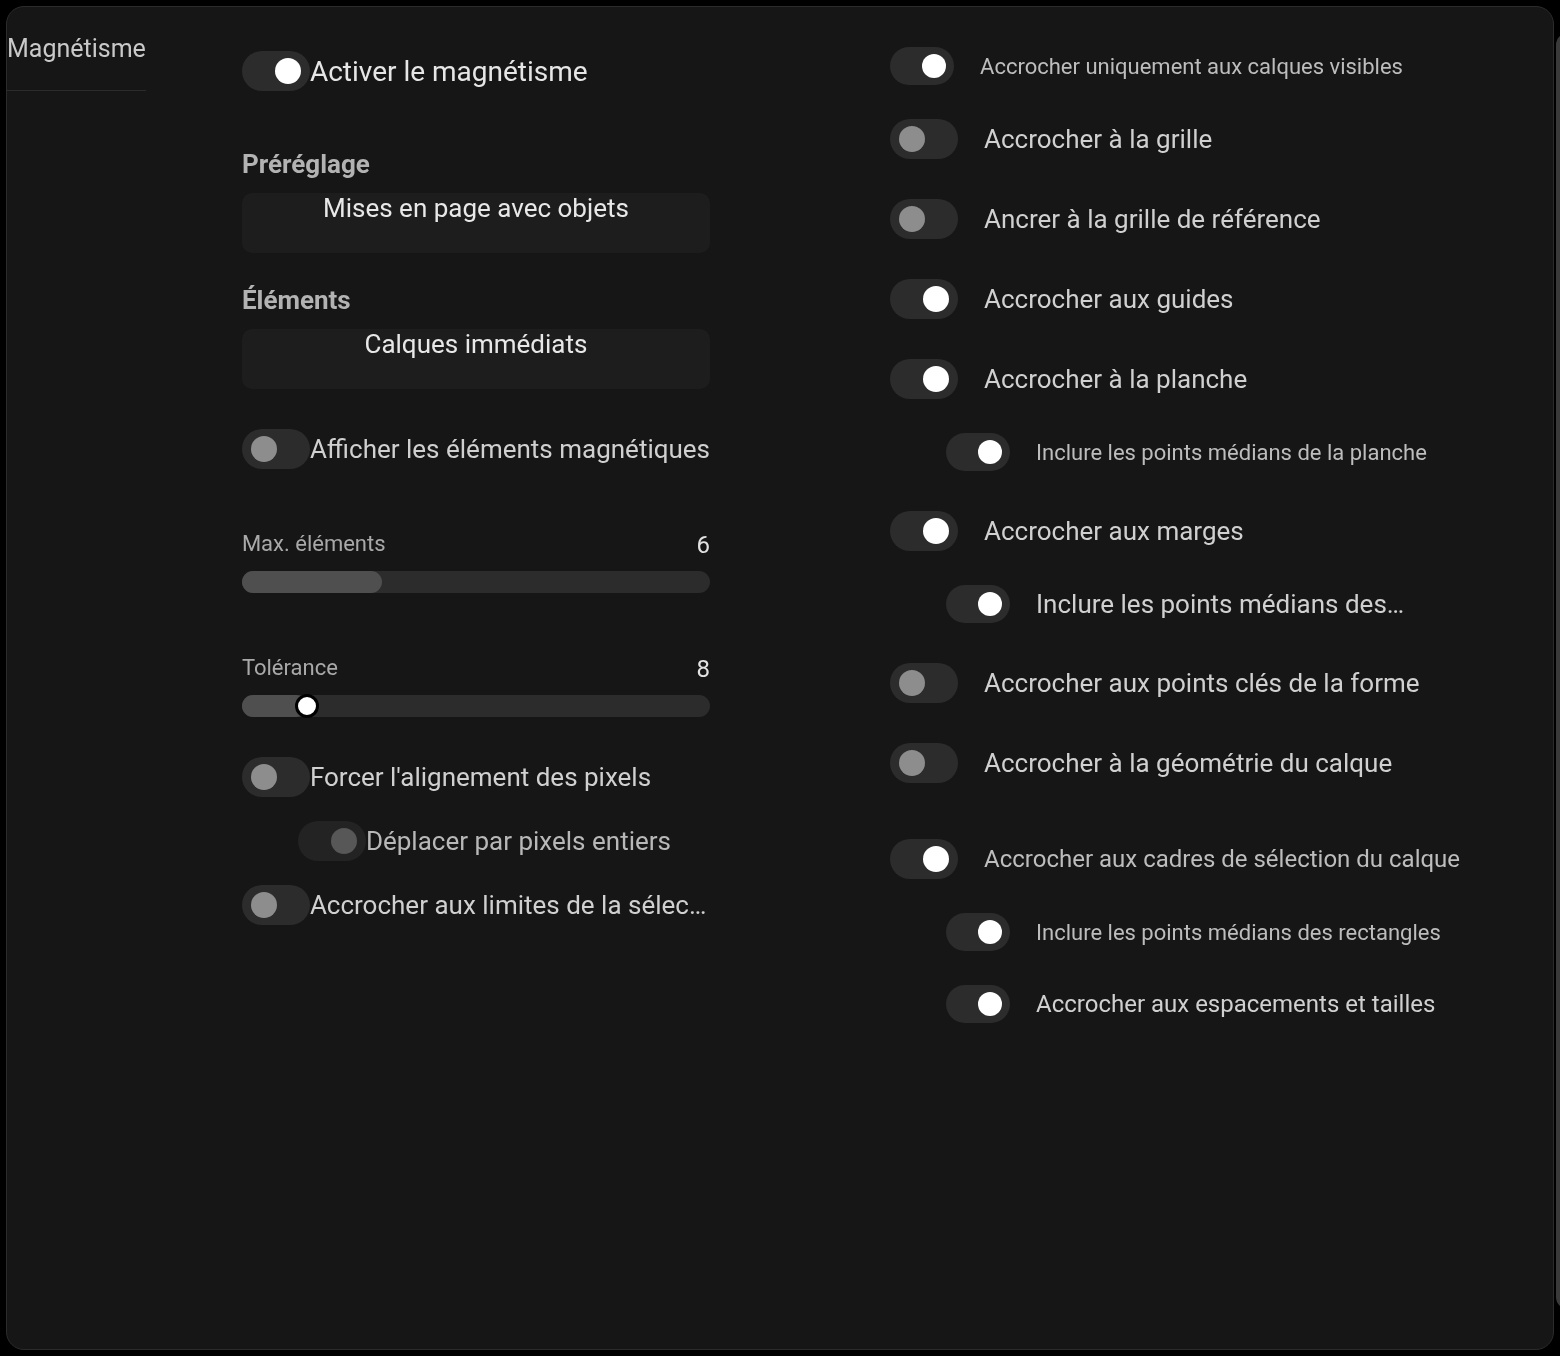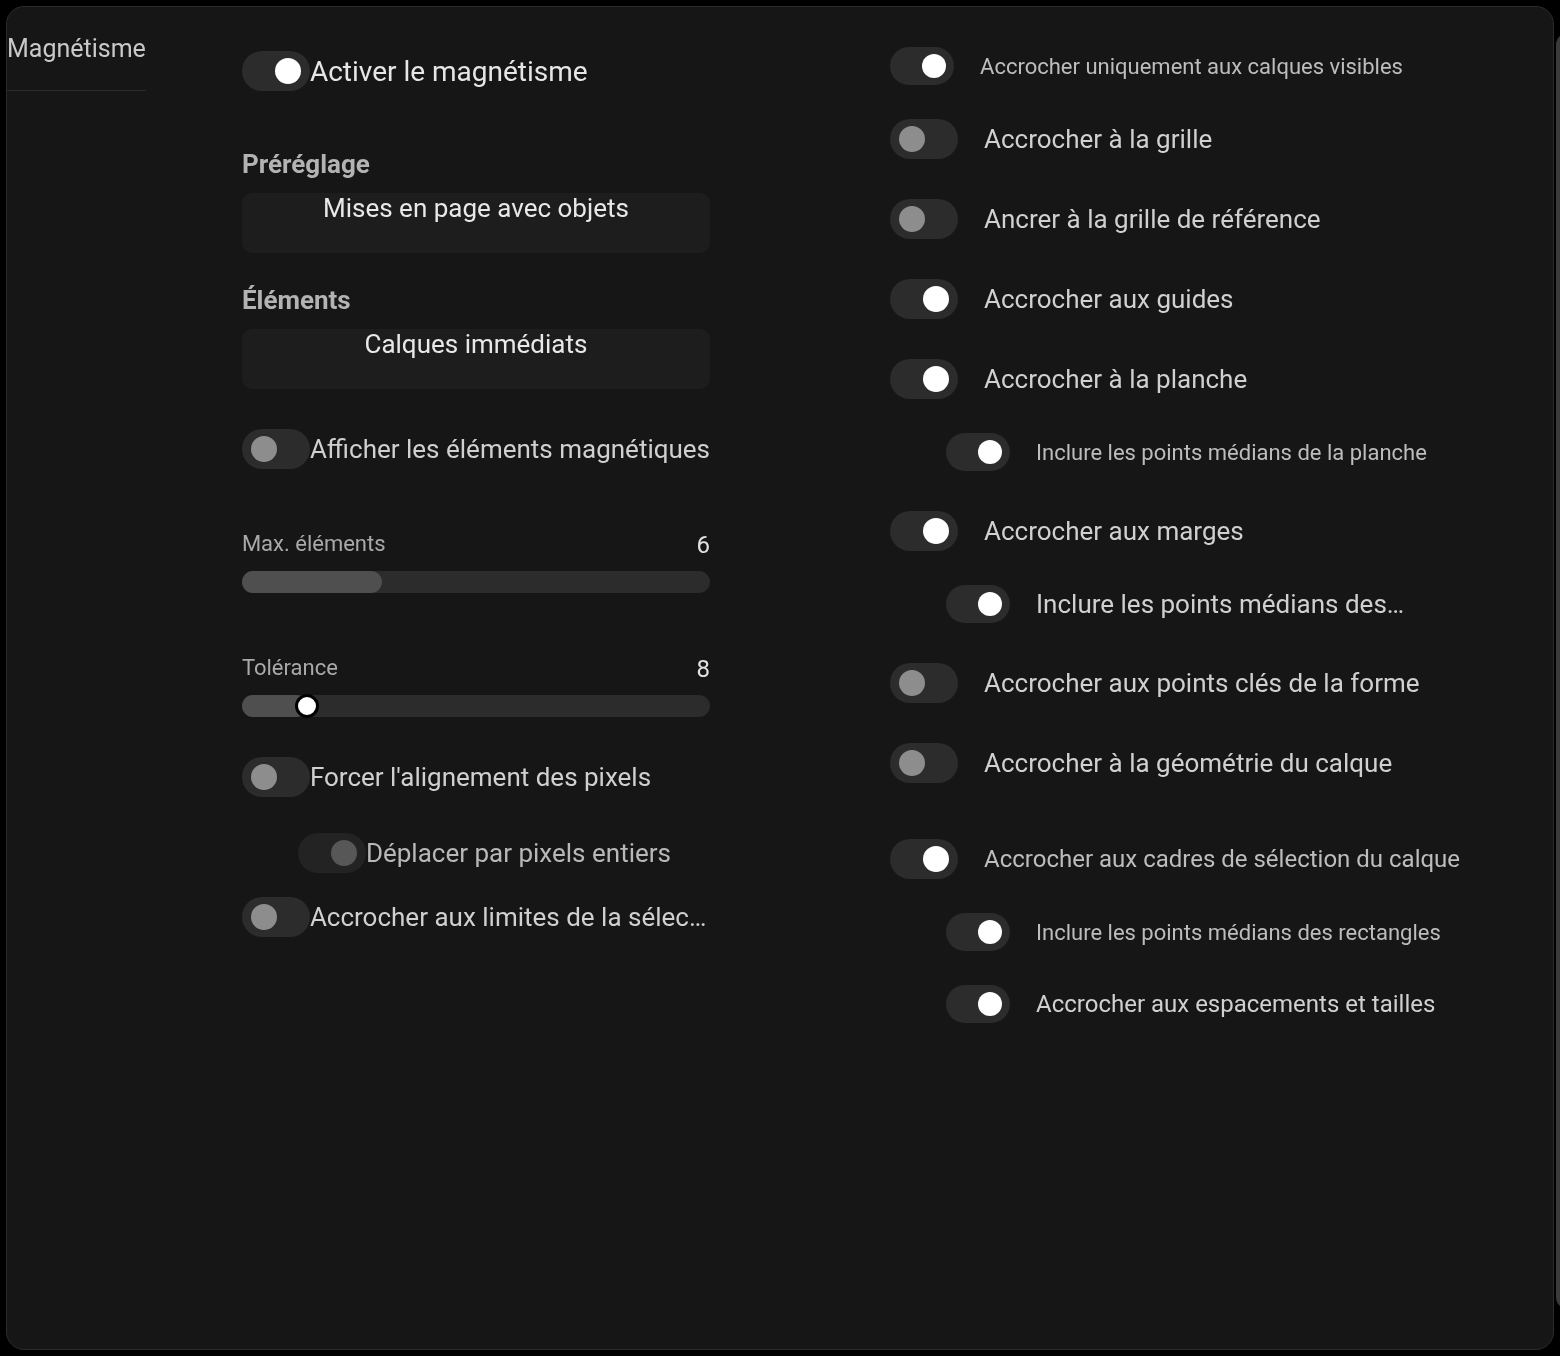--- a/index.html
+++ b/index.html
@@ -68,21 +68,21 @@
   .toggle.small .knob {
     width: 24px; height: 24px; top: 7px; left: 8px;
   }
   .toggle.small.on .knob { left: auto; right: 8px; }
 
   .row {
     display: flex;
     align-items: center;
     margin-bottom: 24px;
   }
-  .row.indent { padding-left: 56px; margin-top: 12px; }
+  .row.indent { padding-left: 56px; }
   .row-label {
     font-size: 26px;
     color: #d0d0d0;
     white-space: nowrap;
     overflow: hidden;
     text-overflow: ellipsis;
     flex: 1;
     min-width: 0;
   }
   .row-label.bright { color: #e6e6e6; font-size: 28px; }

